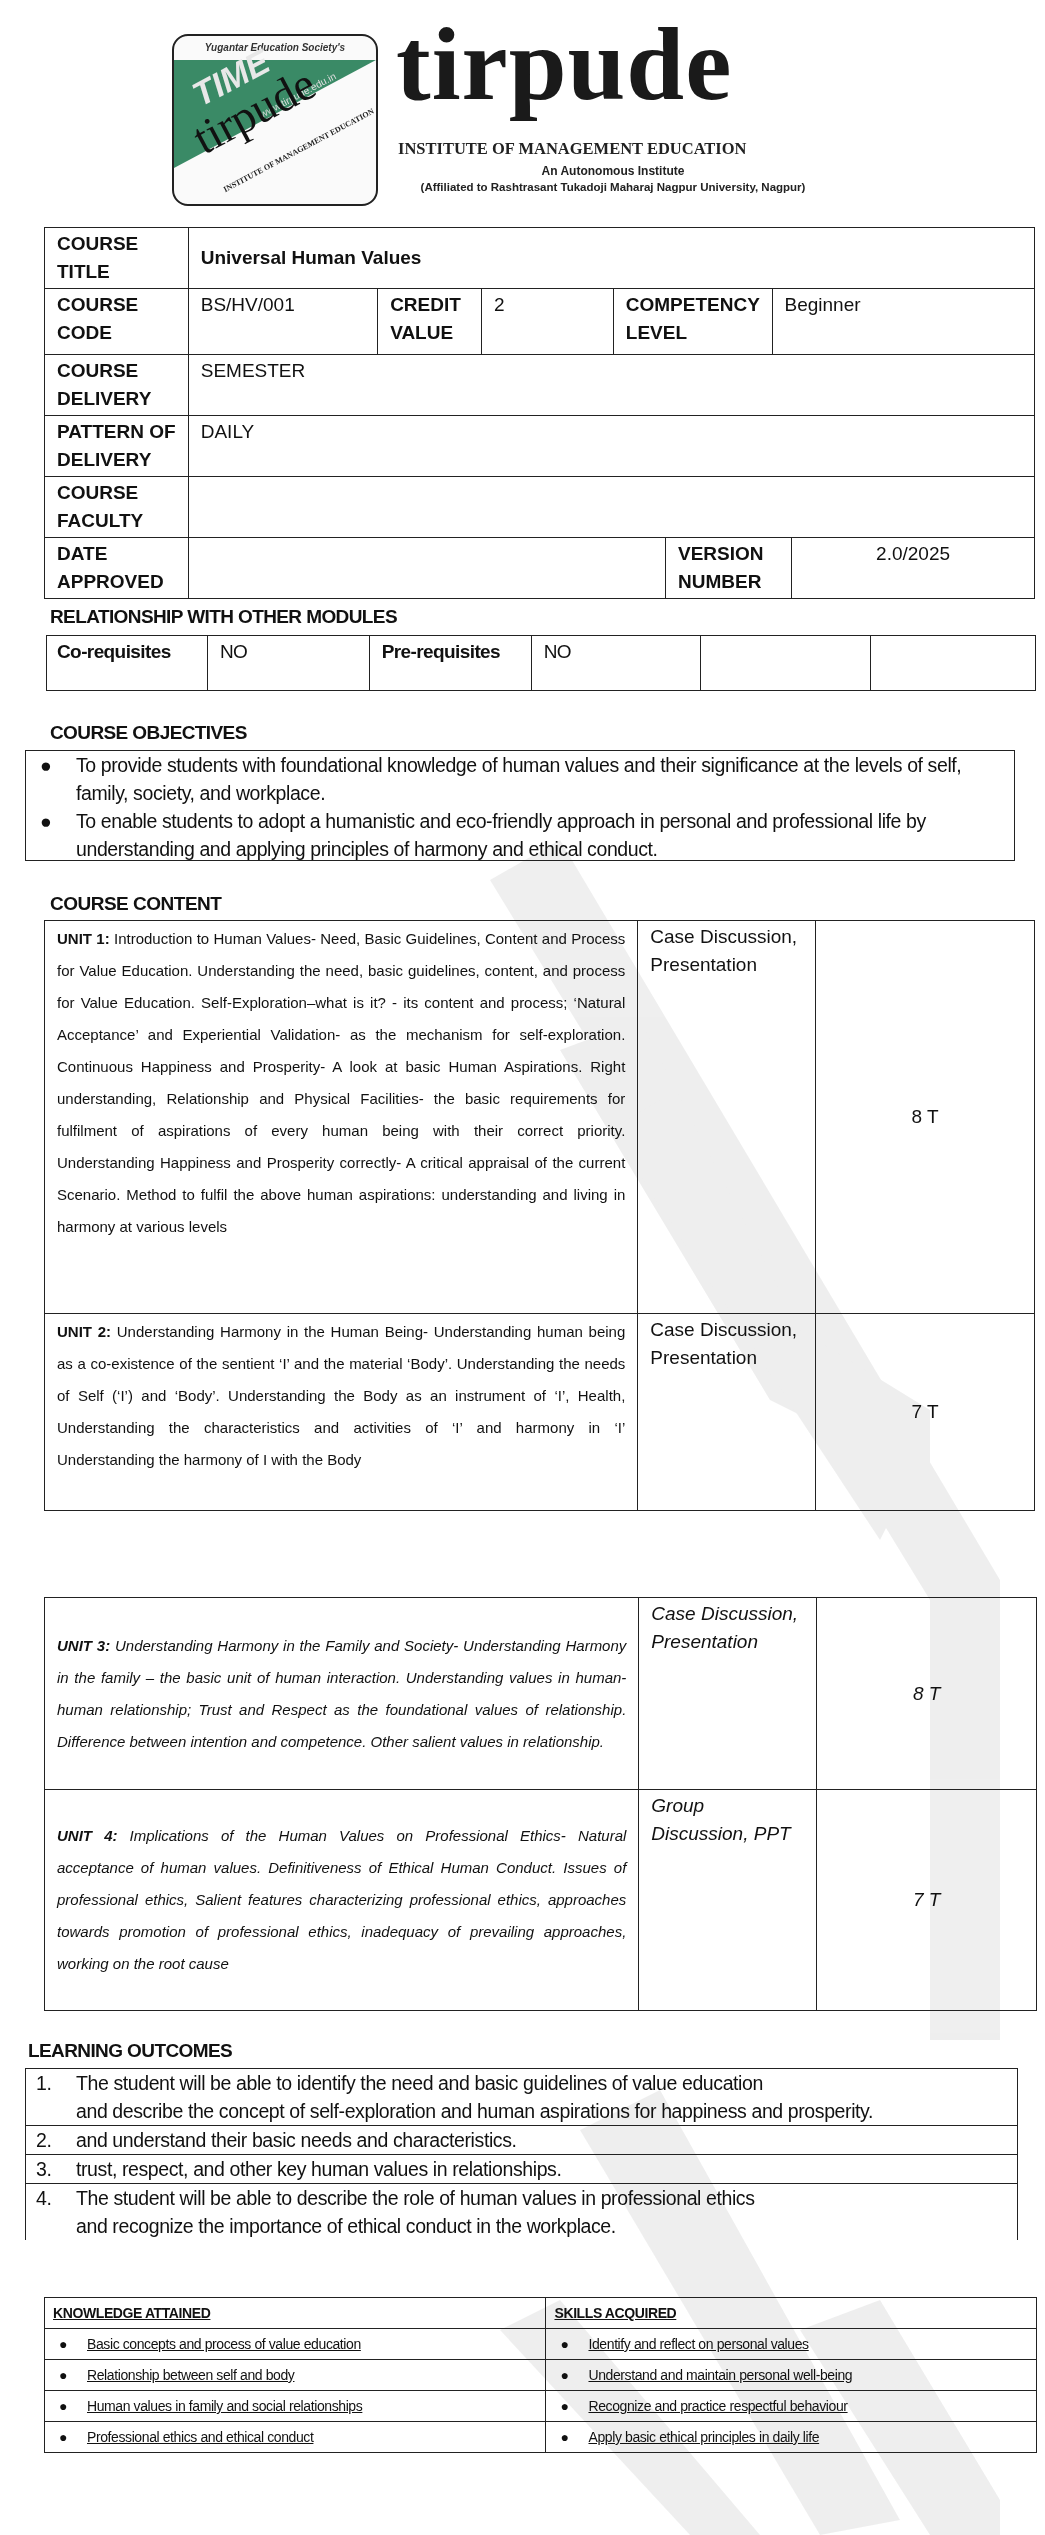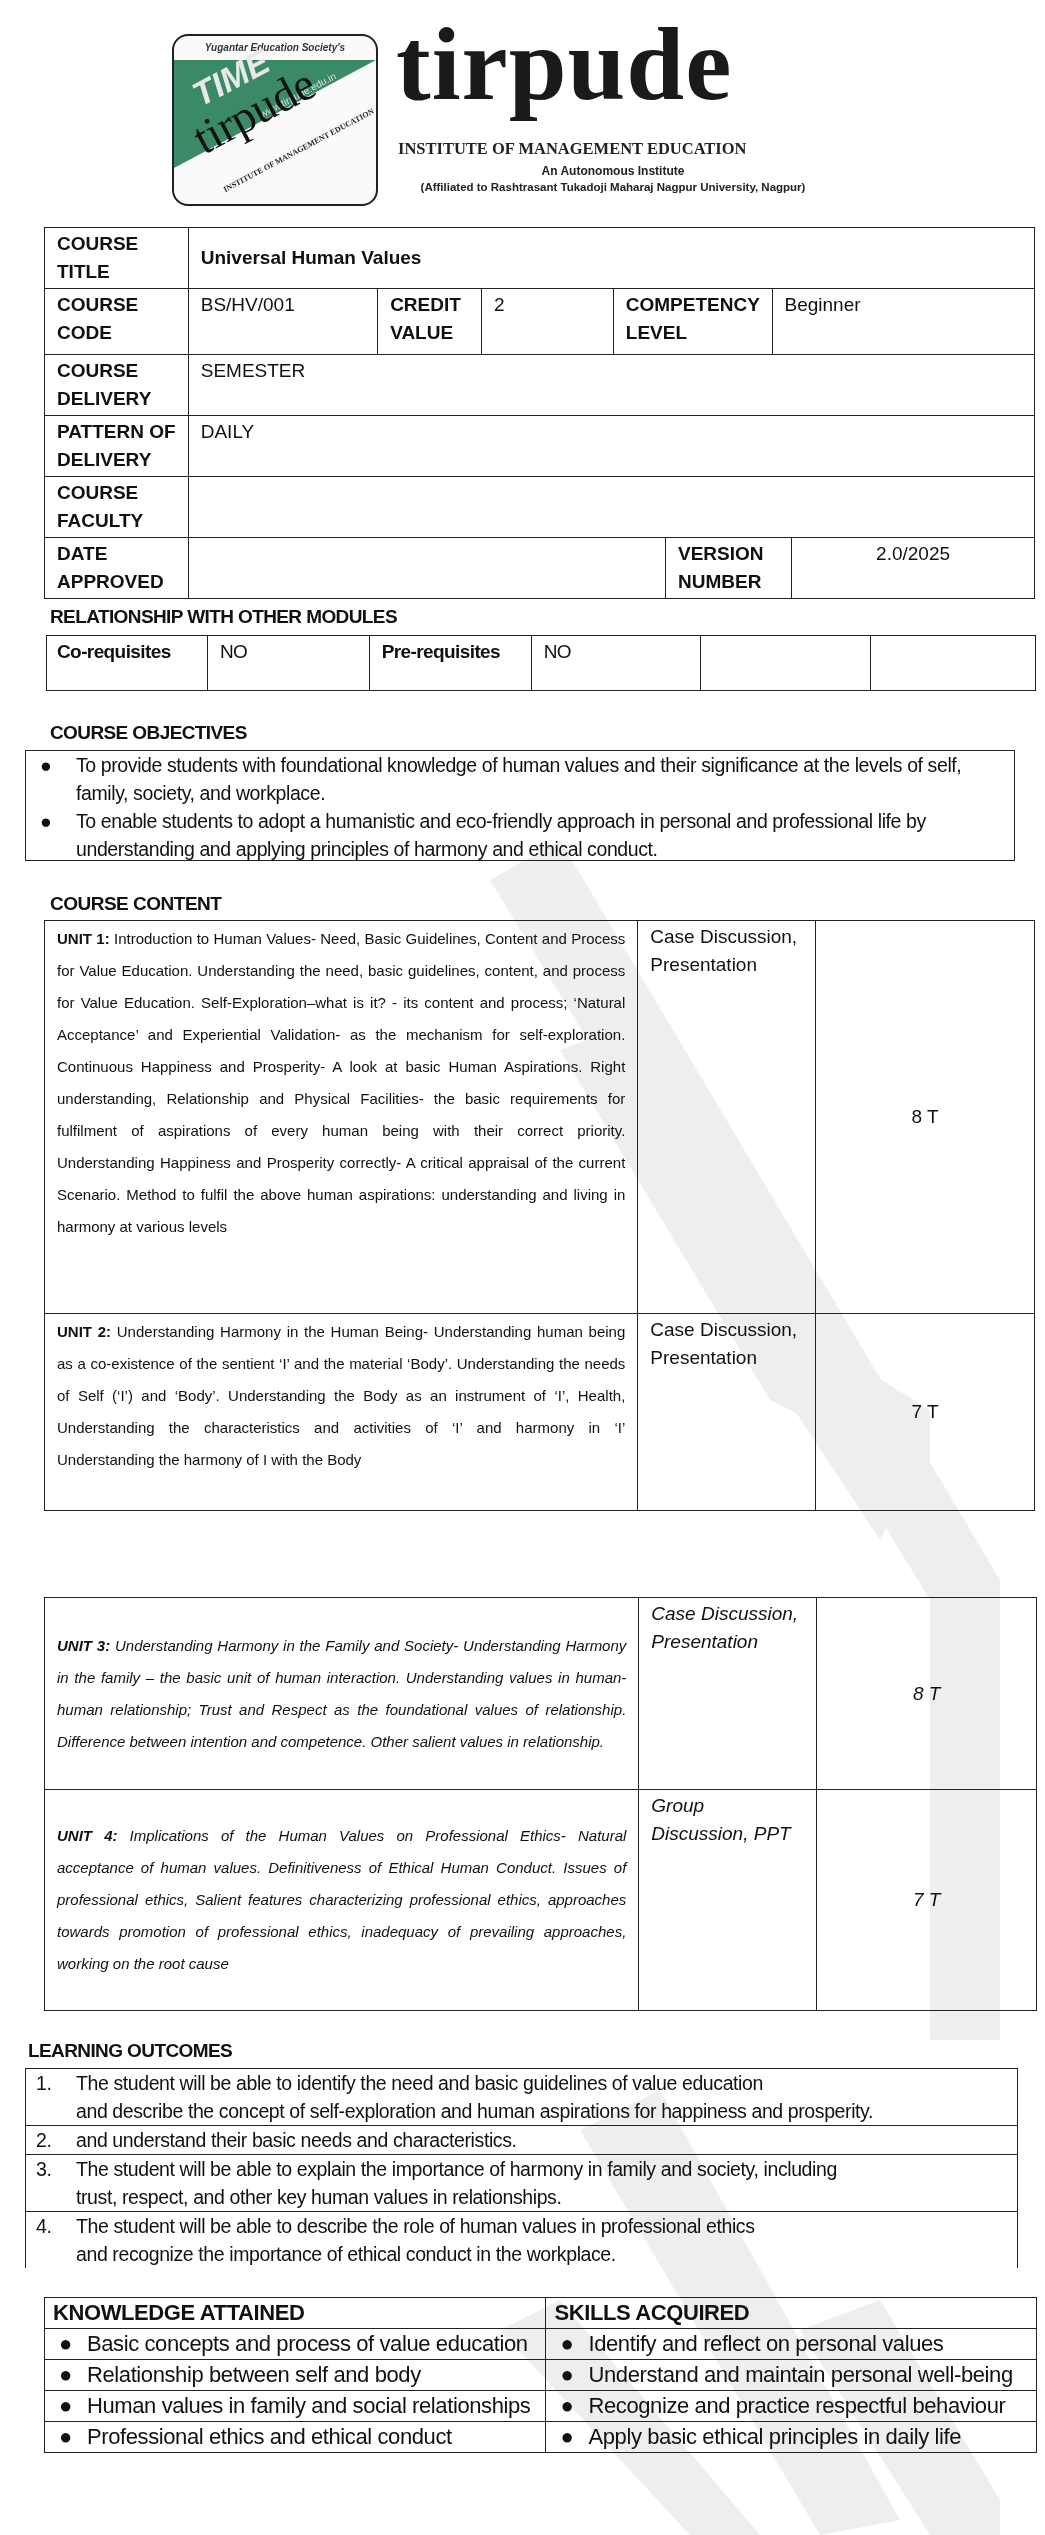--- a/index.html
+++ b/index.html
@@ -44,21 +44,21 @@
   #content1 { left: 25px; top: 920px; width: 991px; }
   #content2 { left: 25px; top: 1597px; width: 993px; font-style: italic; }
   .unit-text { text-align: justify; font-size: 15px; line-height: 32px; }
   .hours { text-align: center; vertical-align: middle !important; }
 
   .lo-box { position: absolute; left: 25px; top: 2068px; width: 993px; }
   .lo-item { border: 1.5px solid #222; border-bottom: none; position: relative; padding-left: 50px; font-size: 19.5px; line-height: 28px; letter-spacing: -0.4px; }
   .lo-item .num { position: absolute; left: 10px; top: 0; }
 
   #ks { left: 25px; top: 2297px; width: 993px; }
-  #ks td { font-size: 22px; line-height: 28px; letter-spacing: -0.4px; padding: 1px 8px; }
+  #ks td { font-size: 14px; line-height: 28px; letter-spacing: -0.4px; padding: 1px 8px; text-decoration: underline; }
   .bul { position: relative; padding-left: 42px !important; }
   .bul .dot { position: absolute; left: 14px; top: 1px; }
 </style>
 </head>
 <body>
 
 <svg class="watermark" viewBox="0 0 1045 2535">
   <g fill="#ececec" opacity="0.85">
     <polygon points="490,880 560,840 1000,1580 1000,2040 930,2040 930,1600"></polygon>
     <polygon points="560,1050 640,1020 800,1330 930,1410 930,1480 770,1400"></polygon>
@@ -215,21 +215,20 @@
       <span class="num">1.</span>
       <div>The student will be able to identify the need and basic guidelines of value education</div>
         <div>and describe the concept of self-exploration and human aspirations for happiness and prosperity.</div>
     </div>
     <div class="lo-item narrow">
       <span class="num">2.</span>
         <div>and understand their basic needs and characteristics.</div>
     </div>
     <div class="lo-item narrow">
       <span class="num">3.</span>
-      <div>The student will be able to explain the importance of harmony in family and society, including</div>
         <div>trust, respect, and other key human values in relationships.</div>
     </div>
     <div class="lo-item narrow">
       <span class="num">4.</span>
       <div>The student will be able to describe the role of human values in professional ethics</div>
         <div>and recognize the importance of ethical conduct in the workplace.</div>
     </div>
   </div>
 
   <table id="ks">

